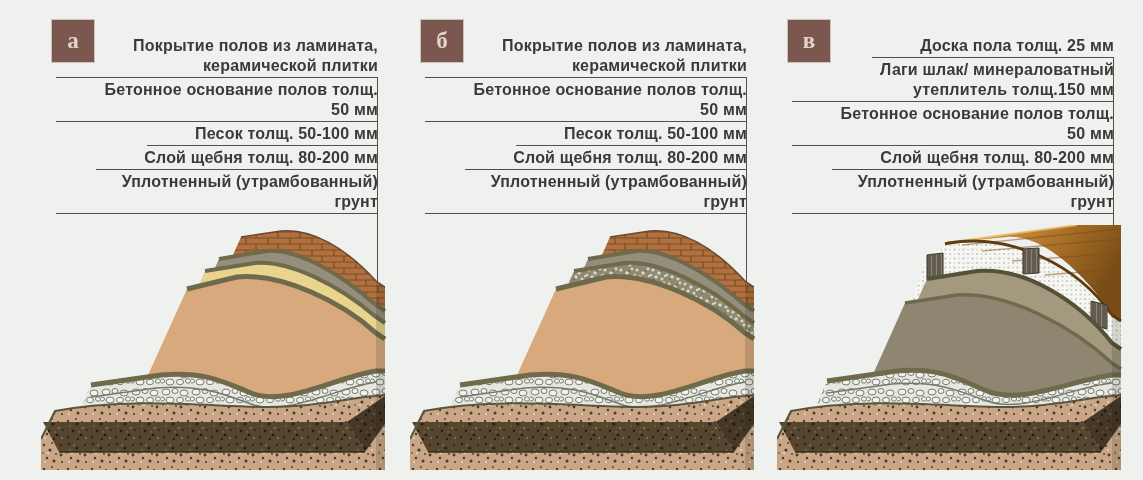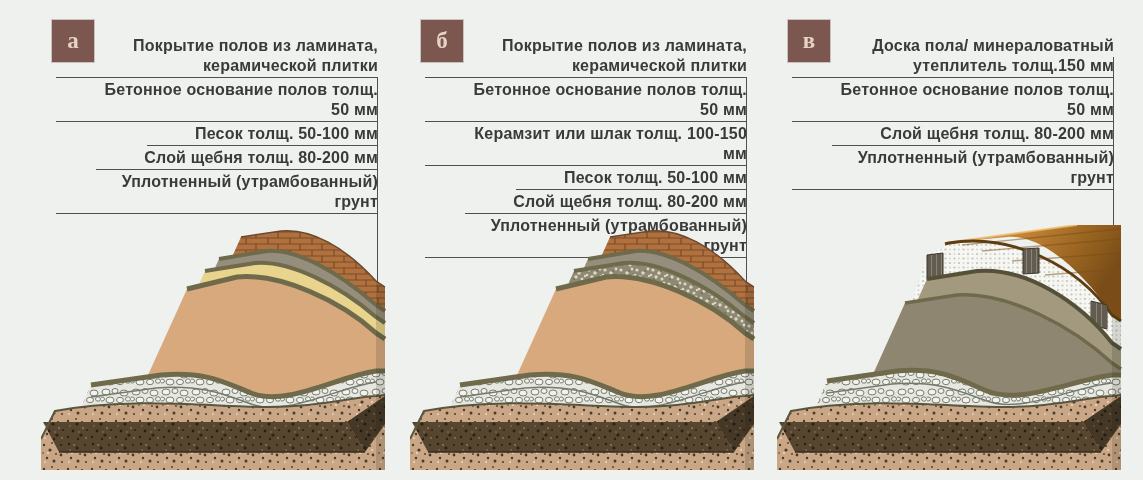--- a/index.html
+++ b/index.html
@@ -174,21 +174,20 @@
       <path d="M18,227 L324,227" stroke="#352a1c" stroke-width="1.5"></path>
       <path d="M335,56 L344,62 L344,245 L335,245 Z" fill="rgba(30,25,15,.15)"></path>
     </svg>
   </section>
 
   <section class="panel" id="panel-b">
     <div class="badge">б</div>
     <div class="labels">
         <div class="lrow">Покрытие полов из ламината, керамической плитки</div>
         <div class="lrow">Бетонное основание полов толщ. 50 мм</div>
-        <div class="lrow">Керамзит или шлак толщ. 100-150 мм</div>
         <div class="lrow">Песок толщ. 50-100 мм</div>
         <div class="lrow">Слой щебня толщ. 80-200 мм</div>
         <div class="lrow">Уплотненный (утрамбованный) грунт</div>
       </div>
     <div class="leader"></div>
     <svg class="ill" viewBox="0 0 350 245">
       <path d="M95,245 L200,12 L240,6 C270,3 304,22 335,56 L344,62 L344,245 Z" fill="url(#patBrick)"></path>
       <path d="M83,245 L178,34 L226,26 C256,24 296,46 335,80 L344,86 L344,245 Z" style="fill:var(--concrete)"></path>
       <path d="M74,245 L164,46 L214,38 C248,35 298,60 335,92 L344,98 L344,245 Z" fill="url(#patKeramzit)"></path>
       <path d="M64,245 L146,64 L196,52 C240,48 300,76 335,108 L344,114 L344,245 Z" style="fill:var(--sand)"></path>
@@ -205,21 +204,22 @@
       <path d="M50,172 L115,163 C160,159 185,170 210,179 C245,192 295,163 335,157" fill="none" stroke="#747a6c" stroke-width="1.5"></path>
       <path d="M0,214 L14,186 C80,173 150,180 220,182 C272,183 312,172 335,171 L344,170" fill="none" stroke="#5a553f" stroke-width="2"></path>
       <path d="M18,227 L324,227" stroke="#352a1c" stroke-width="1.5"></path>
       <path d="M335,56 L344,62 L344,245 L335,245 Z" fill="rgba(30,25,15,.15)"></path>
     </svg>
   </section>
 
   <section class="panel" id="panel-v">
     <div class="badge">в</div>
     <div class="labels">
-        <div class="lrow">Доска пола/ минераловатный утеплитель толщ.150 мм</div>
+        <div class="lrow">Доска пола толщ. 25 мм</div>
+        <div class="lrow">Лаги шлак/ минераловатный утеплитель толщ.150 мм</div>
         <div class="lrow">Бетонное основание полов толщ. 50 мм</div>
         <div class="lrow">Слой щебня толщ. 80-200 мм</div>
         <div class="lrow">Уплотненный (утрамбованный) грунт</div>
       </div>
     <div class="leader"></div>
     <svg class="ill" viewBox="0 0 350 245">
       <path d="M81,245 L150,30 L172,19 C235,8 300,41 335,91 L344,97 L344,245 Z" fill="url(#patWool)"></path>
       <path d="M168,18 L300,0 L344,0 L344,95 L335,89 C300,39 260,9 230,12 Z" fill="url(#gradWood)"></path>
       <g stroke="#7c4c16" fill="none" stroke-width="1.4" opacity=".5">
         <path d="M185,20 L344,4"></path>

